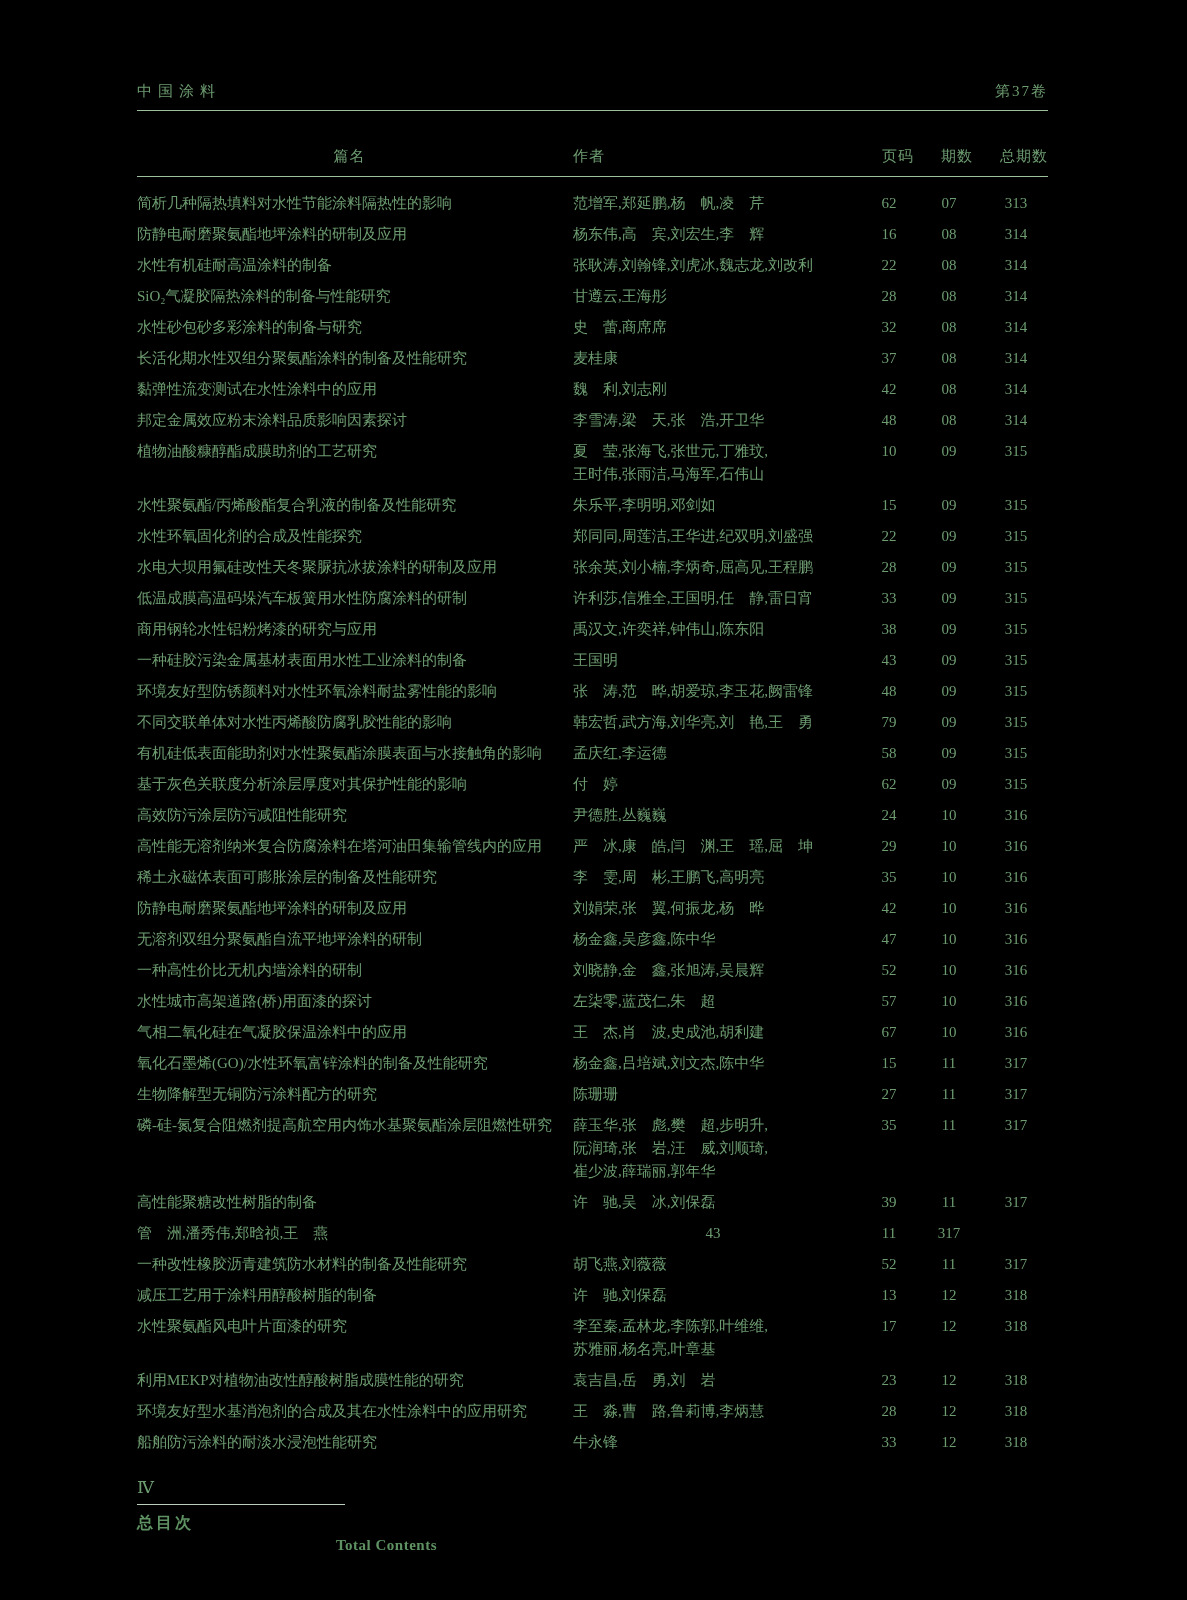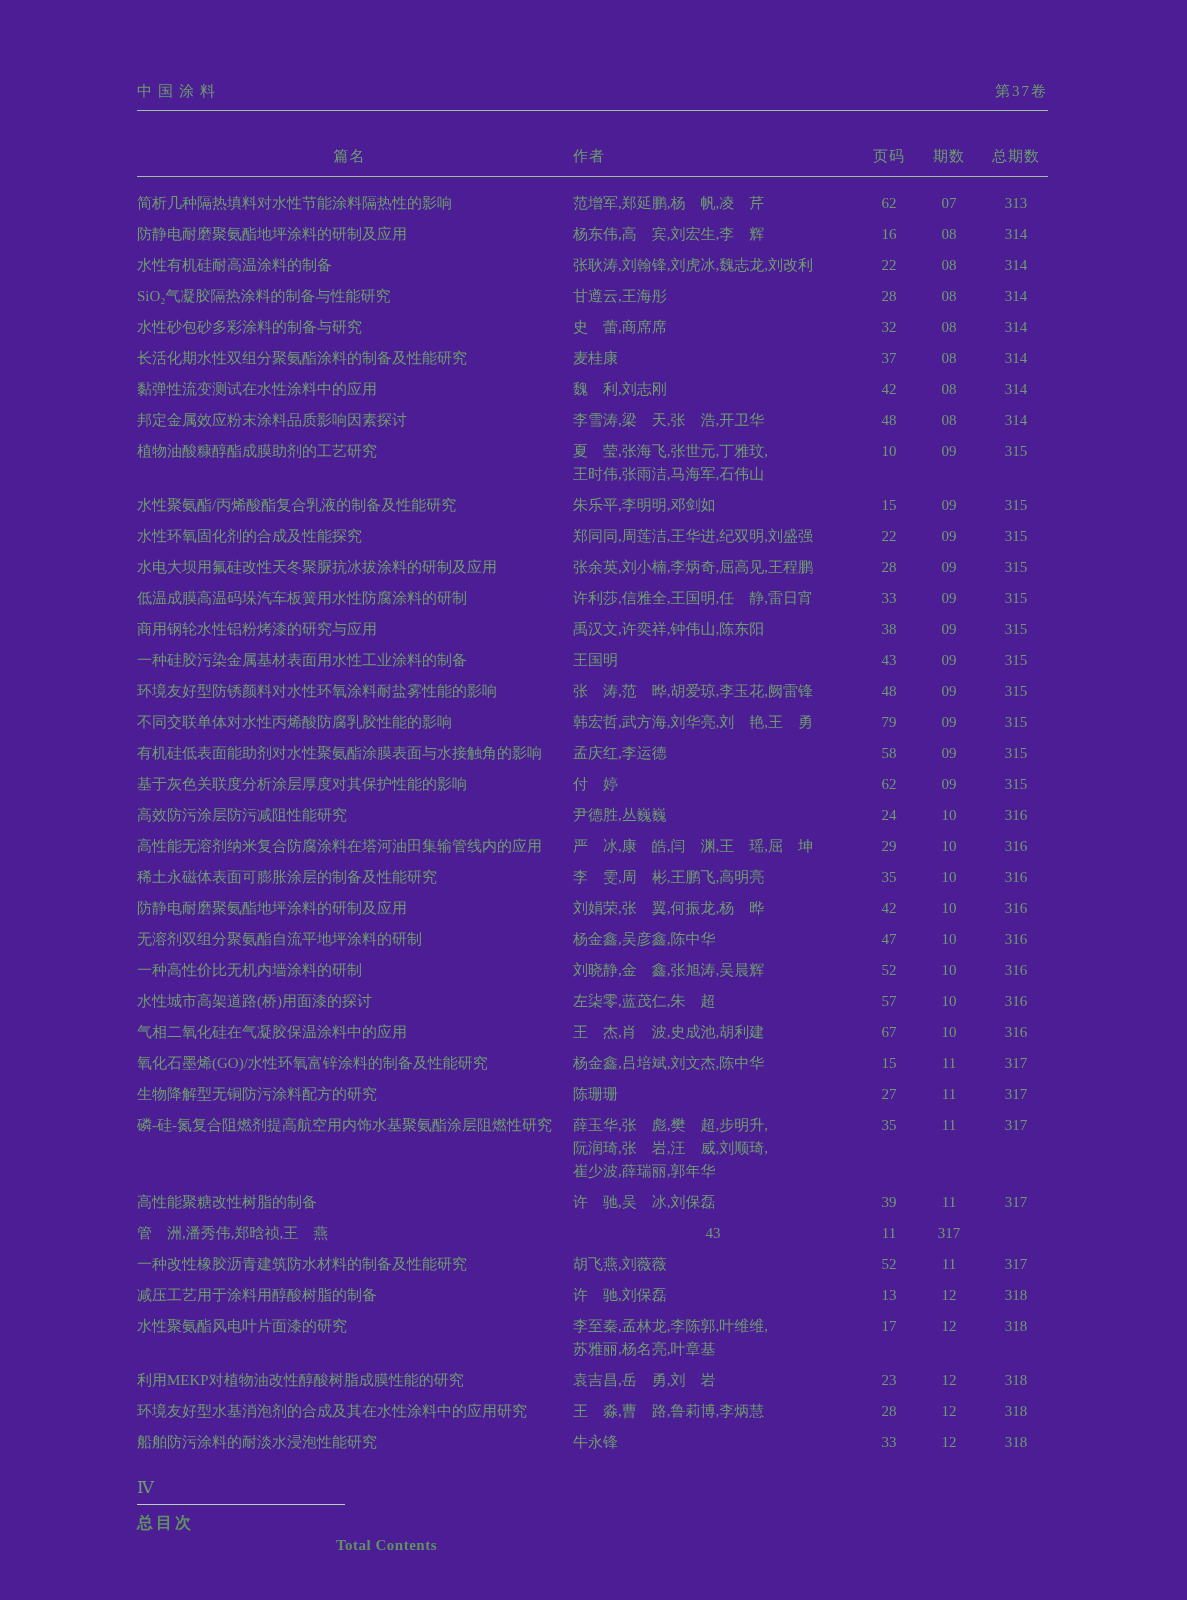--- a/index.html
+++ b/index.html
@@ -12,21 +12,21 @@
     height: 1600px;
     font-family: "Liberation Serif", "DejaVu Serif", serif;
     color: #6d9c70;
     position: relative;
     overflow: hidden;
   }
   .page {
     position: relative;
     width: 1187px;
     height: 1600px;
-    background: #4c1d95;
+    background: #000000;
   }
   .content {
     position: absolute;
     left: 137px;
     top: 0;
     width: 911px;
   }
   
   .journal-header {
     display: flex;
@@ -45,21 +45,21 @@
     display: grid;
     grid-template-columns: 1fr 280px 50px 48px 64px;
     column-gap: 11px;
   }
   .table-head {
     margin-top: 36px;
     padding-bottom: 10px;
     border-bottom: 1px solid #9cbf9e;
     font-size: 15px;
   }
-  .th { text-align: center; letter-spacing: 1px; }
+  .th { text-align: right; letter-spacing: 1px; }
   .th-title { text-align: center; }
   .th-authors { text-align: left; }
 
   
   .rows {
     padding-top: 15px;
   }
   .row {
     font-size: 15px;
     line-height: 23px;

